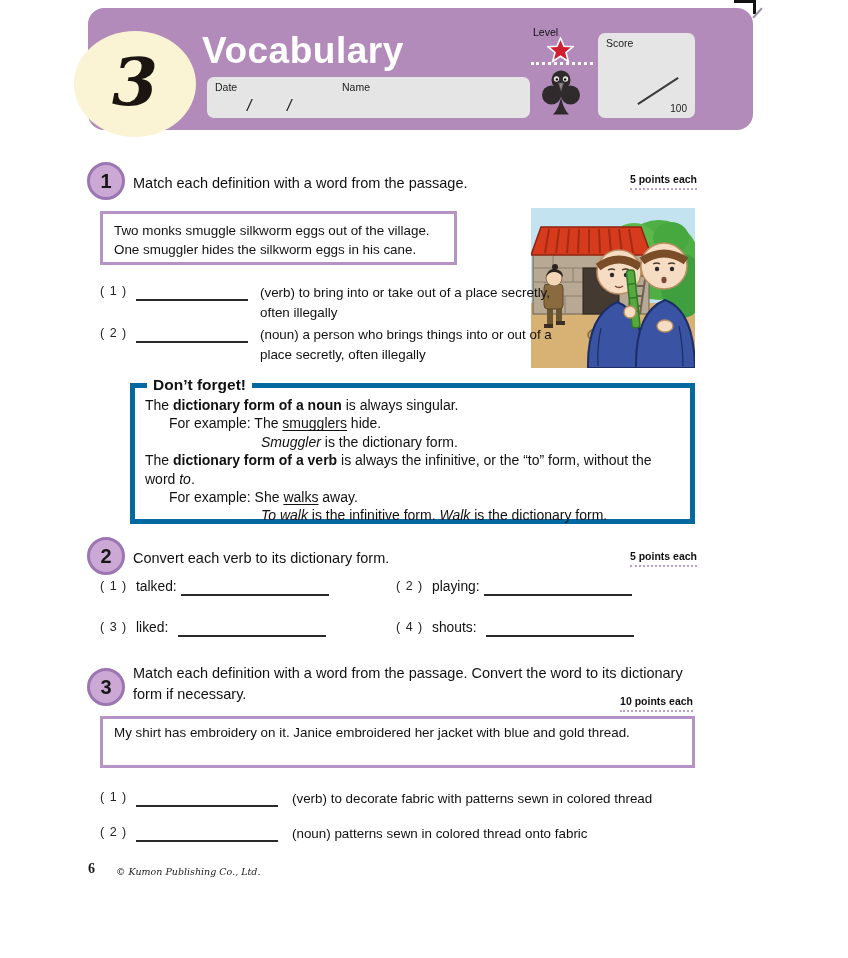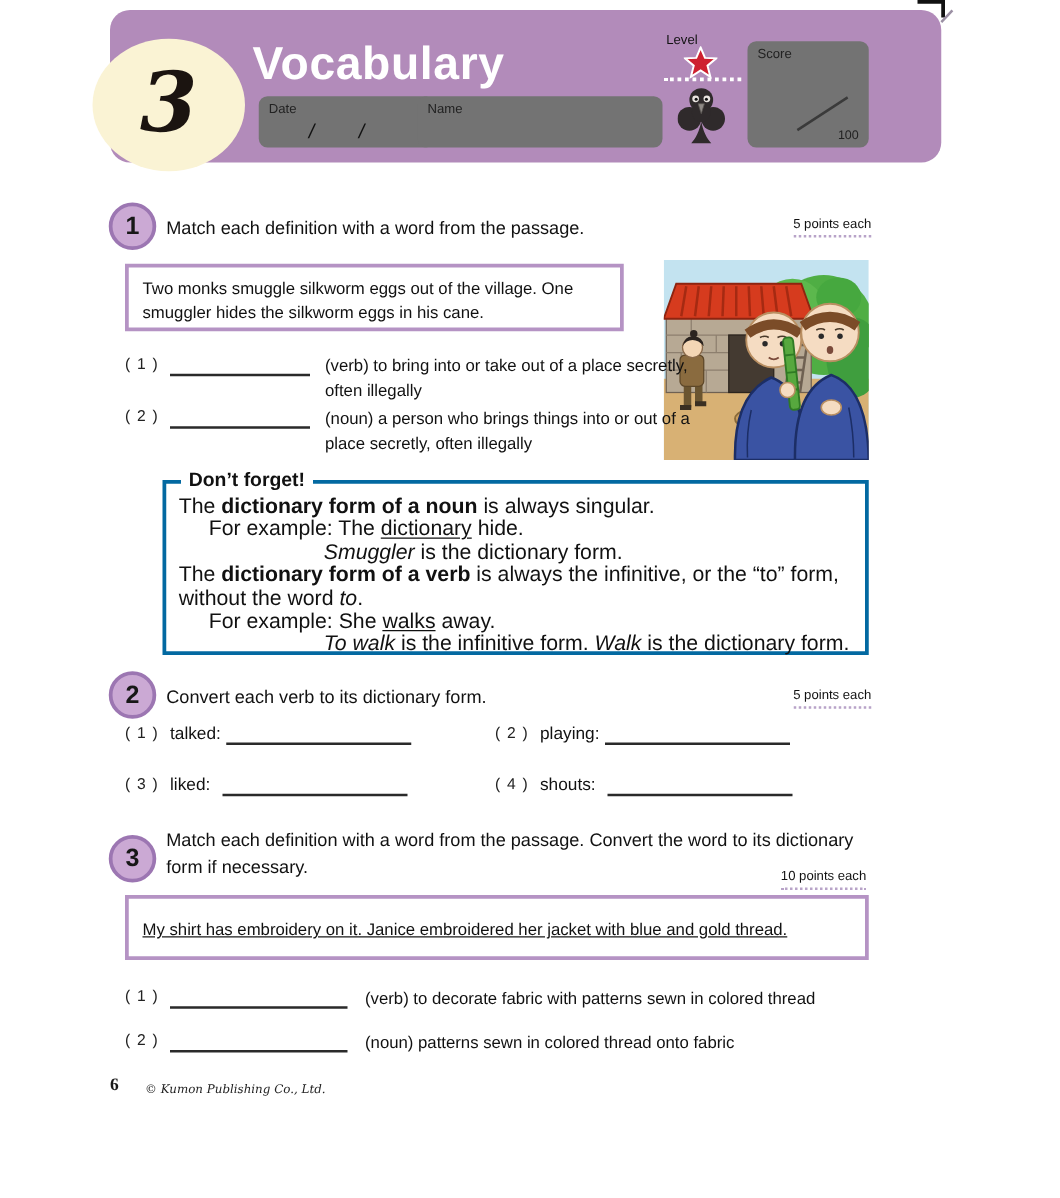--- a/index.html
+++ b/index.html
@@ -7,21 +7,21 @@
         font-family:"Liberation Sans",sans-serif;color:#1a1a1a;}
   .abs{position:absolute;}
 
   
   #header{left:88px;top:8px;width:665px;height:122px;background:#b28bba;border-radius:16px;}
   #lesson-badge{left:74px;top:31px;width:122px;height:106px;border-radius:50%;background:#faf3d4;
       display:flex;align-items:center;justify-content:center;}
   #lesson-number{font-family:"DejaVu Serif",serif;font-style:italic;font-weight:bold;
       font-size:66px;color:#1b1410;transform:translateY(-2px);}
   #ws-title{left:202px;top:30px;font-size:37px;font-weight:bold;color:#ffffff;letter-spacing:.5px;}
-  .hdr-box{background:#737373;border-radius:7px;}
+  .hdr-box{background:#e5e5e5;border-radius:7px;}
   #date-box{left:207px;top:77px;width:140px;height:41px;}
   #name-box{left:334px;top:77px;width:196px;height:41px;}
   .hdr-box-label{position:absolute;left:8px;top:4px;font-size:10.5px;color:#222;}
   .date-slash{position:absolute;bottom:3px;font-size:16px;font-style:italic;color:#111;}
   #slash1{left:40px;} #slash2{left:80px;}
   #level-label{left:533px;top:26px;font-size:10.5px;color:#111;}
   #level-star{left:547px;top:37px;}
   #level-dots{left:531px;top:58px;width:62px;border-bottom:3px dotted #ffffff;height:4px;}
   #club-icon{left:542px;top:66px;}
   #score-box{left:598px;top:33px;width:97px;height:85px;}
@@ -34,38 +34,38 @@
   .corner-v{left:753px;top:0;width:3px;height:14px;background:#111;}
   .pencil{height:2px;background:#9b90a4;transform:rotate(-47deg);}
   #pencil1{left:751px;top:12px;width:13px;}
   #pencil2{left:705px;top:44px;width:13px;background:#a393ae;}
 
   
   .sec-badge{width:38px;height:38px;border-radius:50%;background:#cba9d4;border:3px solid #9c76b2;
       box-sizing:border-box;display:flex;align-items:center;justify-content:center;
       font-size:20px;font-weight:bold;color:#171717;}
   .sec-title{font-size:14.5px;color:#111;line-height:21px;}
-  .points{font-size:10.5px;font-weight:normal;color:#111;border-bottom:2px dotted #b8a3c8;
+  .points{font-size:10.5px;font-weight:bold;color:#111;border-bottom:2px dotted #b8a3c8;
       padding-bottom:3px;white-space:nowrap;}
   .passage-box{border:3px solid #b593c4;box-sizing:border-box;background:#fff;}
   .passage-text{font-size:13.4px;line-height:19px;color:#111;}
 
   .q-row{display:flex;align-items:flex-start;}
   .q-num{width:36px;font-size:12.5px;letter-spacing:1px;color:#222;flex:none;padding-top:1px;}
   .blank{border-bottom:2px solid #2a2a2a;height:16px;flex:none;}
   .blank.w1{width:112px;margin-right:12px;}
   .blank.w2{width:148px;}
   .blank.w3{width:142px;margin-right:14px;}
   .q-def{font-size:13.4px;line-height:20px;color:#111;}
 
   
-  #df-box{left:130px;top:376px;width:565px;height:148px;border:3px solid #0369a1;
+  #df-box{left:130px;top:376px;width:565px;height:148px;border:5px solid #0369a1;
       margin:0;padding:2px 10px 24px 10px;box-sizing:border-box;}
   #df-title{font-size:15.5px;font-weight:bold;color:#111;padding:0 6px;margin-left:2px;}
-  .df-line{font-size:17px;line-height:18.4px;color:#111;}
+  .df-line{font-size:14px;line-height:18.4px;color:#111;}
   .ind1{padding-left:24px;} .ind2{padding-left:116px;}
   .rt-b{font-weight:bold;} .rt-i{font-style:italic;}
   .rt-u{text-decoration:underline;text-underline-offset:2px;}
 
   
   #verb-grid{left:100px;top:578px;width:585px;display:grid;grid-template-columns:296px 1fr;
       row-gap:23px;}
   .verb-item{display:flex;align-items:flex-start;}
   .verb-prompt{font-size:13.8px;color:#111;margin-right:4px;padding-top:1px;}
 
@@ -132,21 +132,21 @@
     <span id="score-line"></span>
     <span id="score-total">100</span>
   </div>
 
   <div class="abs sec-badge" style="left:87px;top:162px;">
     <span>1</span>
   </div>
   <div class="abs sec-title" style="left:133px;top:173px;width:480px;">Match each definition with a word from the passage.</div>
   <div class="abs points" style="right:151px;top:173px;">5 points each</div>
 
-  <div class="abs passage-box" style="left:100px;top:211px;width:399px;height:54px;padding:7px 11px;">
+  <div class="abs passage-box" style="left:100px;top:211px;width:357px;height:54px;padding:7px 11px;">
     <div class="passage-text">Two monks smuggle silkworm eggs out of the village. One smuggler hides the silkworm eggs in his cane.</div>
   </div>
 
   <div class="abs" style="left:531px;top:208px;">
     <svg width="164" height="160" viewBox="0 0 164 160">
       <rect width="164" height="160" fill="#c3e3f0"></rect>
       <rect y="95" width="164" height="65" fill="#d8b174"></rect>
 
       <ellipse cx="128" cy="52" rx="40" ry="40" fill="#4fae44"></ellipse>
       <ellipse cx="152" cy="78" rx="22" ry="32" fill="#3f9e3e"></ellipse>
@@ -247,21 +247,21 @@
   </div>
   <div class="abs q-row" style="left:100px;top:325px;width:460px;">
     <span class="q-num">( 2 )</span>
     <span class="blank w1"></span>
     <span class="q-def" style="width:292px;">(noun) a person who brings things into or out of a place secretly, often illegally</span>
   </div>
 
   <fieldset class="abs" id="df-box">
     <legend id="df-title">Don’t forget!</legend>
     <div class="df-line"><span>The </span><span class="rt-b">dictionary form of a noun</span><span> is always singular.</span></div>
-    <div class="df-line ind1"><span>For example: The </span><span class="rt-u">dictionary</span><span> hide.</span></div>
+    <div class="df-line ind1"><span>For example: The </span><span class="rt-u">smugglers</span><span> hide.</span></div>
     <div class="df-line ind2"><span class="rt-i">Smuggler</span><span> is the dictionary form.</span></div>
     <div class="df-line"><span>The </span><span class="rt-b">dictionary form of a verb</span><span> is always the infinitive, or the “to” form, without the word </span><span class="rt-i">to</span><span>.</span></div>
     <div class="df-line ind1"><span>For example: She </span><span class="rt-u">walks</span><span> away.</span></div>
     <div class="df-line ind2"><span class="rt-i">To walk</span><span> is the infinitive form. </span><span class="rt-i">Walk</span><span> is the dictionary form.</span></div>
   </fieldset>
 
   <div class="abs sec-badge" style="left:87px;top:537px;">
     <span>2</span>
   </div>
   <div class="abs sec-title" style="left:133px;top:548px;width:420px;">Convert each verb to its dictionary form.</div>
@@ -289,21 +289,21 @@
       <span class="blank w2" style="margin-left:6px;"></span>
     </div>
   </div>
 
   <div class="abs sec-badge" style="left:87px;top:668px;">
     <span>3</span>
   </div>
   <div class="abs sec-title" style="left:133px;top:663px;width:568px;">Match each definition with a word from the passage. Convert the word to its dictionary form if necessary.</div>
   <div class="abs points" style="right:155px;top:695px;">10 points each</div>
 
-  <div class="abs passage-box" style="left:100px;top:716px;width:595px;height:52px;padding:15px 11px;text-decoration:underline;">
+  <div class="abs passage-box" style="left:100px;top:716px;width:595px;height:52px;padding:4px 11px;">
     <div class="passage-text">My shirt has embroidery on it. Janice embroidered her jacket with blue and gold thread.</div>
   </div>
 
   <div class="abs q-row" style="left:100px;top:789px;width:620px;">
     <span class="q-num">( 1 )</span>
     <span class="blank w3"></span>
     <span class="q-def">(verb) to decorate fabric with patterns sewn in colored thread</span>
   </div>
   <div class="abs q-row" style="left:100px;top:824px;width:620px;">
     <span class="q-num">( 2 )</span>

